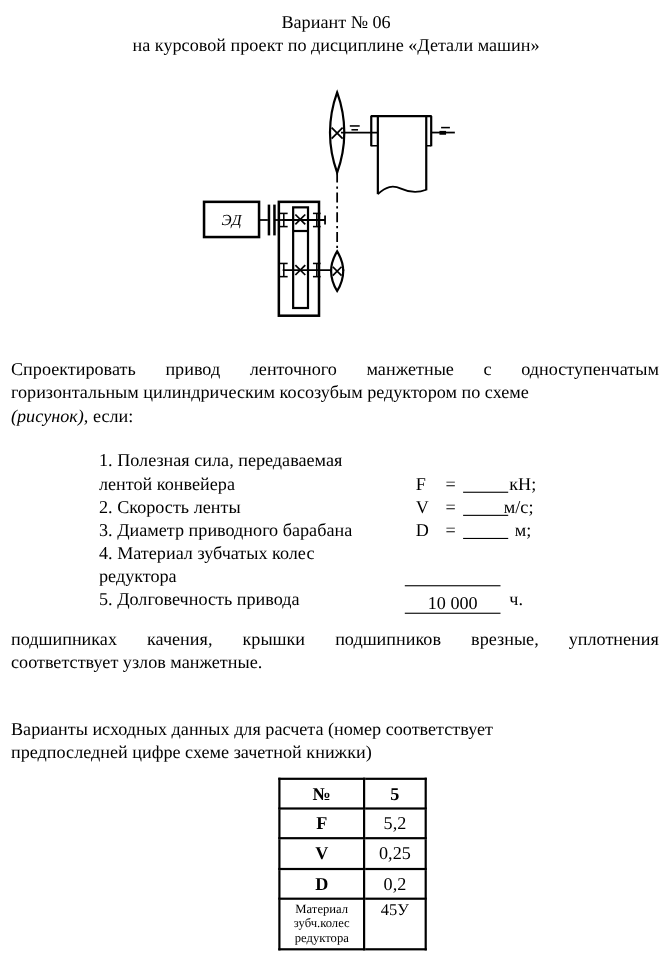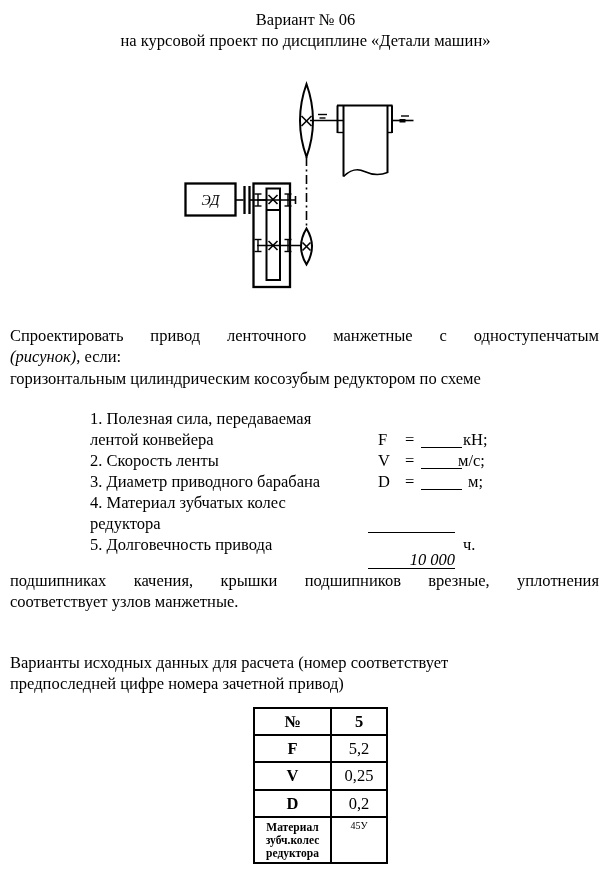--- a/index.html
+++ b/index.html
@@ -16,35 +16,35 @@
   .plist { position:absolute; left:90px; top:409px; width:470px; font-size:16.5px; }
   .lrow { position:relative; height:21px; white-space:nowrap; }
   .ltext { position:absolute; left:0; top:0; }
   .sym  { position:absolute; left:288px; top:0; }
   .eq   { position:absolute; left:315px; top:0; }
   .blank { position:absolute; left:331px; bottom:3px; width:41px; height:14px;
     border-bottom:1.6px solid #000; }
   .unit { position:absolute; top:0; }
   .wideline { position:absolute; left:278px; bottom:2px; width:87px; height:14px;
     border-bottom:1.6px solid #000; }
-  .valbox { position:absolute; left:278px; top:15px; width:87px; height:19px;
-    text-align:right; border-bottom:1.6px solid #000;font-style:italic; }
+  .valbox { position:absolute; left:278px; top:4px; width:87px; height:19px;
+    text-align:center; border-bottom:1.6px solid #000; }
   .vtable { position:absolute; left:253px; top:707px; border-collapse:collapse; }
   .vtable td { border:2px solid #000; text-align:center; vertical-align:middle;
     font-size:16.5px; padding:0 2px; }
   .vtable .c1 { width:77px; font-weight:bold; }
   .vtable .c2 { width:56px; font-weight:normal; }
   .vtable tr:nth-child(1) td, .vtable tr:nth-child(2) td { height:27px; }
   .vtable tr:nth-child(3) td { height:28px; }
   .vtable tr:nth-child(4) td { height:27px; }
   .vtable tr:nth-child(5) td { height:46px; }
   .vtable .bold { font-weight:bold; }
-  .vtable .mat { font-size:11.5px; line-height:13px; font-weight:bold;
+  .vtable .mat { font-size:11.5px; line-height:13px; font-weight:normal;
     vertical-align:top; padding-top:3px; }
-  .vtable .matval { vertical-align:top; padding-top:2px; font-size:10px; }
+  .vtable .matval { vertical-align:top; padding-top:2px; font-size:15px; }
   
   .s15 { stroke:#000; stroke-width:1.6; fill:none; }
   .s2  { stroke:#000; stroke-width:2;   fill:none; }
   .s22 { stroke:#000; stroke-width:2.3; fill:none; }
   .thin{ stroke:#000; stroke-width:1.4; fill:none; }
   .dd  { stroke:#000; stroke-width:1.6; stroke-dasharray:9 3.5 2 3.5; fill:none; }
   .lens{ fill:#fff; stroke:#000; stroke-width:2; }
   .mlabel { font-family:"Liberation Serif","DejaVu Serif",serif; font-style:italic;
     font-size:14px; fill:#000; }
 </style>
@@ -138,22 +138,22 @@
       <line x1="392" y1="120.5" x2="413.5" y2="120.5" class="s15"></line>
       <g>
         <line x1="401" y1="116" x2="409" y2="116" class="thin"></line>
         <rect x="399.5" y="119" width="6" height="3.5" fill="#000" stroke="none"></rect>
       </g>
     </g>
   </svg>
 
   <div class="para" style="left:10px; top:325px; width:589px;">
     <div class="stretch">Спроектировать привод ленточного манжетные с одноступенчатым</div>
+    <div>горизонтальным цилиндрическим косозубым редуктором по схеме</div>
     <div><i>(рисунок)</i><span>, если:</span></div>
-    <div>горизонтальным цилиндрическим косозубым редуктором по схеме</div>
   </div>
 
   <div class="plist">
     <div class="lrow">
       <span class="ltext">1. Полезная сила, передаваемая</span>
     </div>
     <div class="lrow">
       <span class="ltext">лентой конвейера</span>
       <span class="sym">F</span>
       <span class="eq">=</span>
@@ -188,21 +188,21 @@
     </div>
   </div>
 
   <div class="para" style="left:10px; top:570px; width:589px;">
     <div class="stretch">подшипниках качения, крышки подшипников врезные, уплотнения</div>
     <div>соответствует узлов манжетные.</div>
   </div>
 
   <div class="para" style="left:10px; top:652px; width:589px;">
     <div>Варианты исходных данных для расчета (номер соответствует</div>
-    <div>предпоследней цифре номера зачетной привод)</div>
+    <div>предпоследней цифре схеме зачетной книжки)</div>
   </div>
 
   <table class="vtable">
     <tbody>
         <tr>
       <td class="c1">№</td>
       <td class="c2 bold">5</td>
     </tr>
     <tr>
       <td class="c1">F</td>

